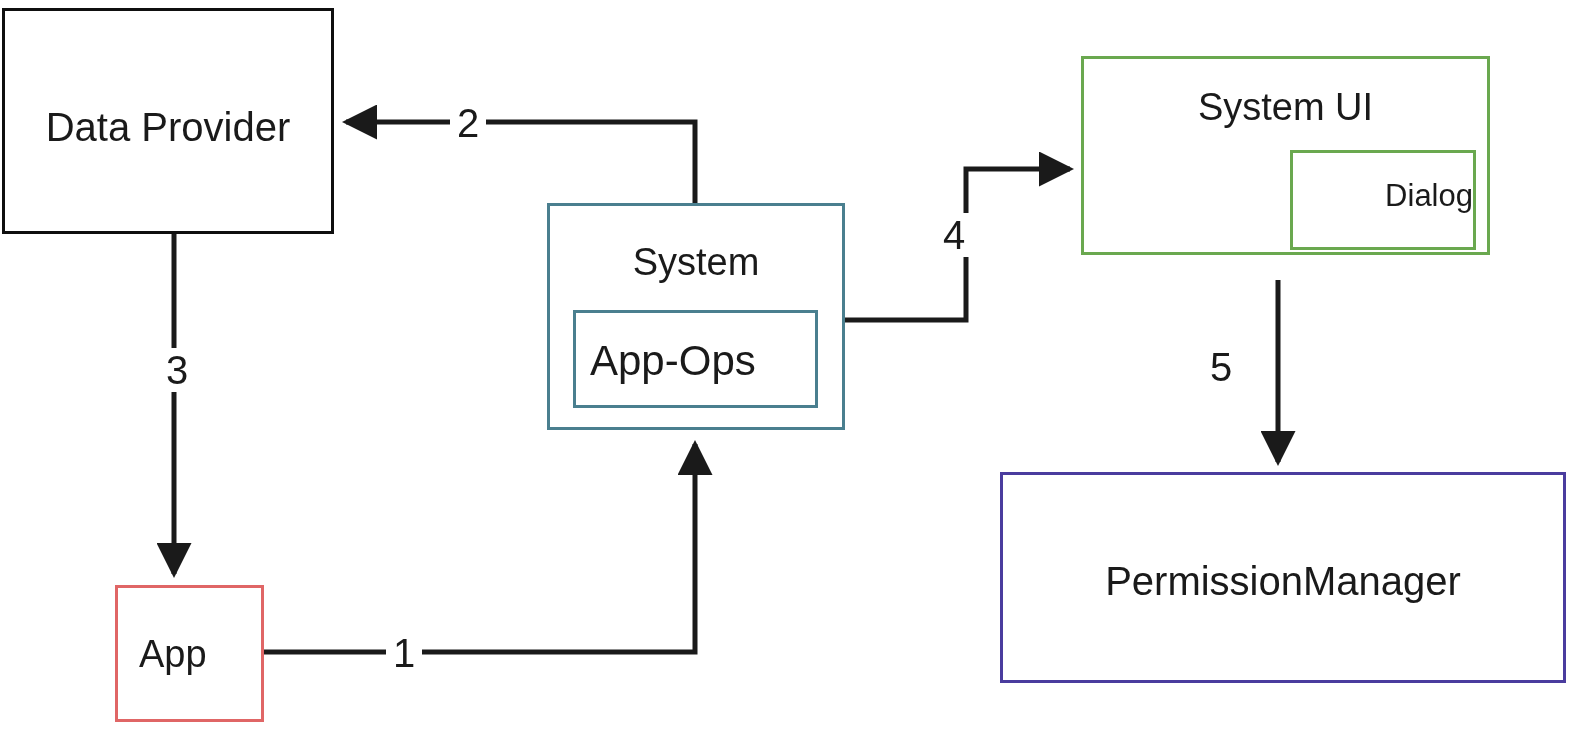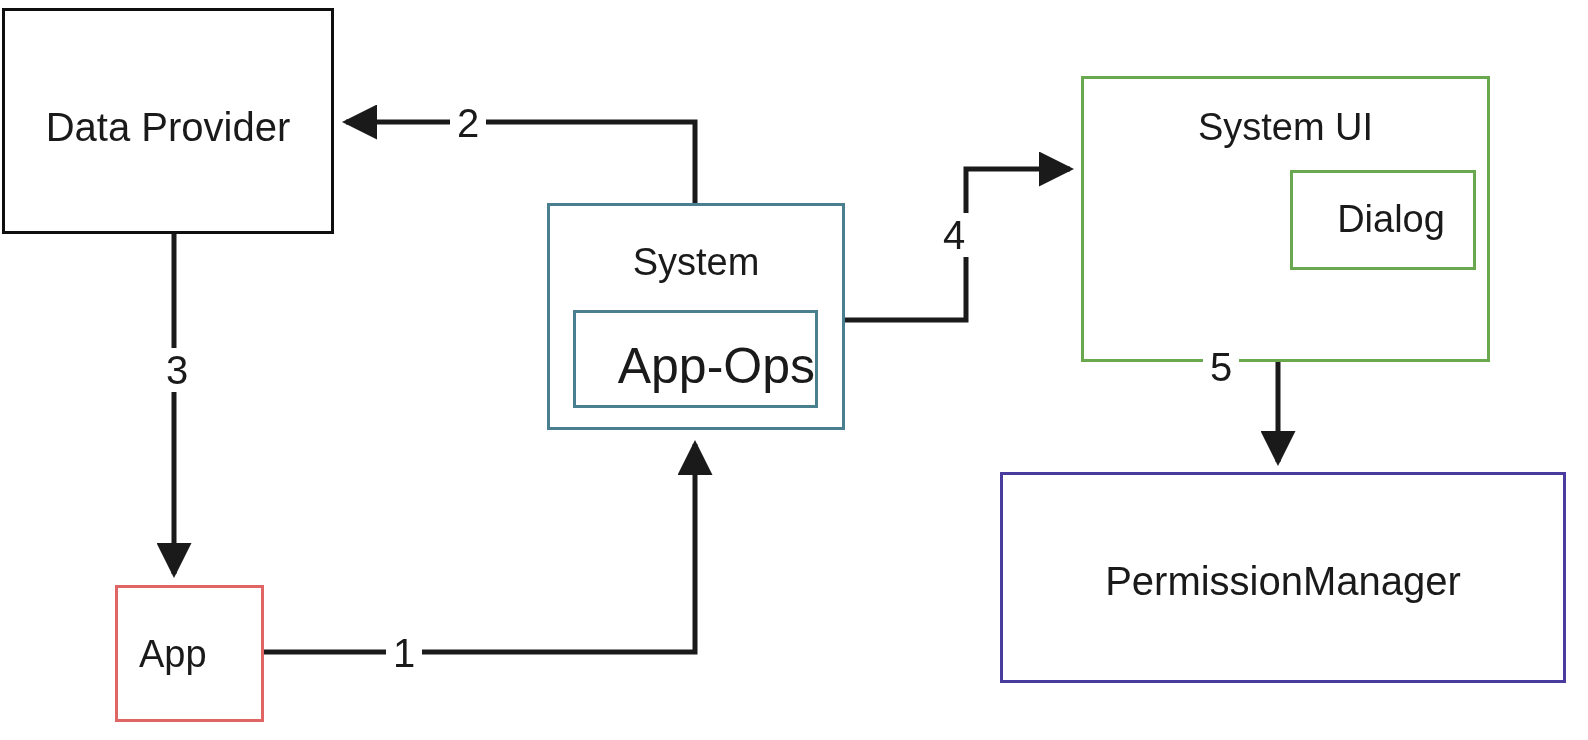--- a/index.html
+++ b/index.html
@@ -54,39 +54,39 @@
   #node-system .node-label.title {
     top: 35px; font-size: 38px;
   }
 
   
   #node-app-ops {
     left: 23px; top: 104px; width: 245px; height: 98px;
     border: 3px solid #4a7f8f;
   }
   #node-app-ops .node-label {
-    top: 24px; font-size: 50px; text-align: right; left: 14px;
+    top: 24px; font-size: 42px; text-align: left; left: 14px;
   }
 
   
   #node-system-ui {
-    left: 1081px; top: 76px; width: 409px; height: 286px;
+    left: 1081px; top: 56px; width: 409px; height: 199px;
     border: 3px solid #6aa84f;
   }
   #node-system-ui .node-label.title {
     top: 27px; font-size: 38px;
   }
 
   
   #node-dialog {
     left: 206px; top: 91px; width: 186px; height: 100px;
     border: 3px solid #6aa84f;
   }
   #node-dialog .node-label {
-    top: 25px; font-size: 38px; text-align: center; left: 16px;
+    top: 25px; font-size: 31px; text-align: right; left: 16px;
   }
 
   
   #node-permission-manager {
     left: 1000px; top: 472px; width: 566px; height: 211px;
     border: 3px solid #4a3c9e;
   }
   #node-permission-manager .node-label {
     top: 84px; font-size: 40px;
   }

